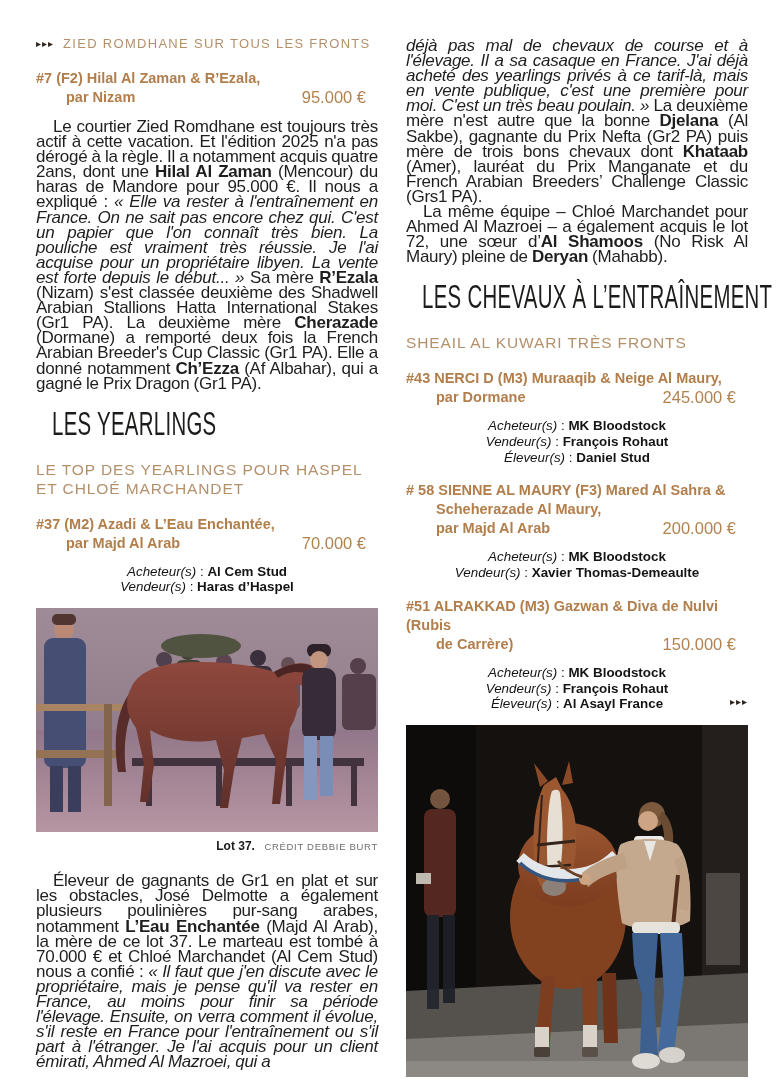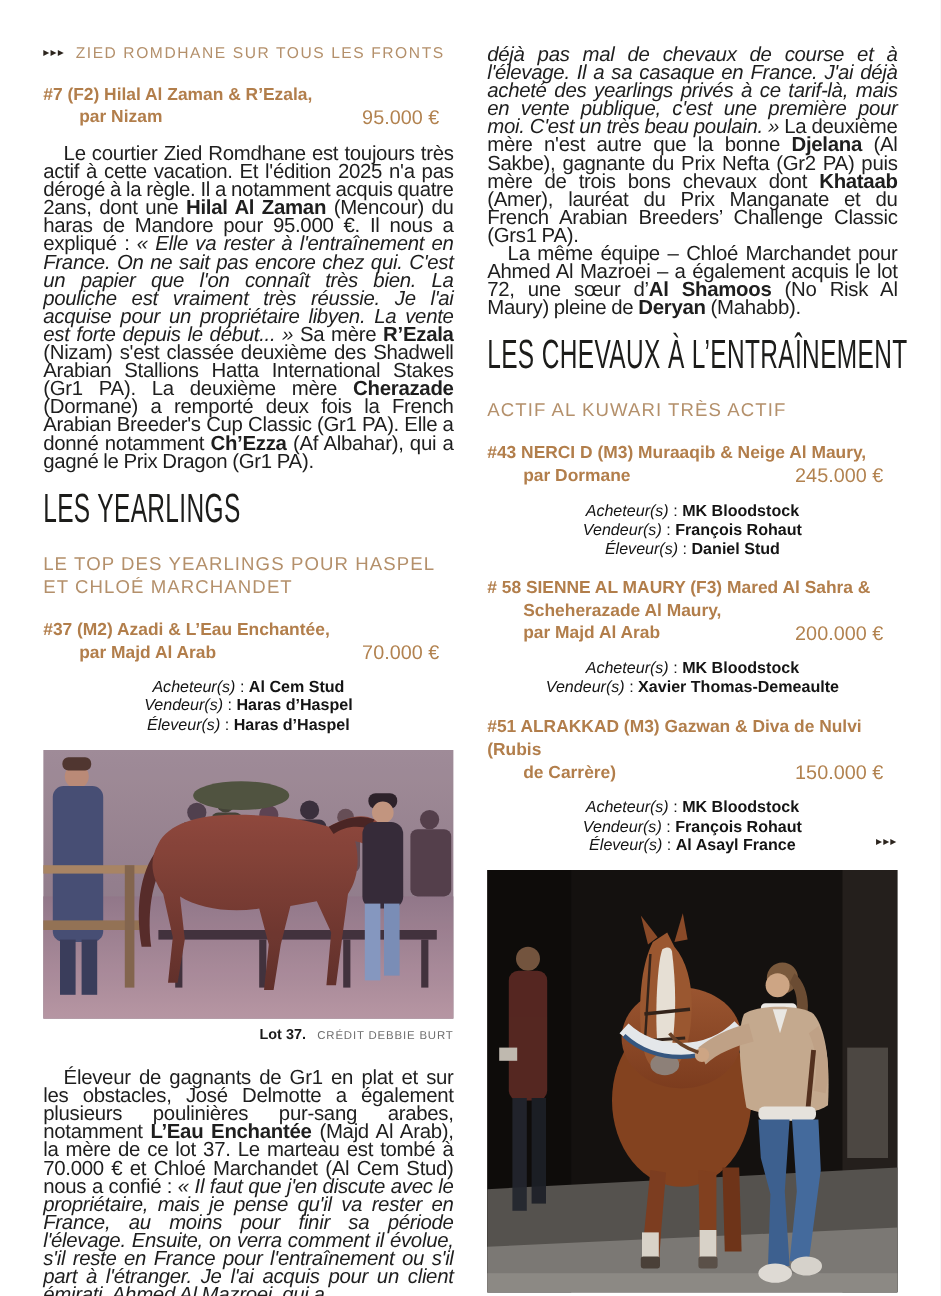--- a/index.html
+++ b/index.html
@@ -24,21 +24,21 @@
 
   
   .body{margin:12px 0 0;font-size:17px;line-height:15.1px;text-align:justify;letter-spacing:-0.25px;word-spacing:-0.4px;hyphens:auto;-webkit-hyphens:auto;}
   .body.indent{text-indent:17px;}
   .body.cont{margin-top:0;}
   .body.mt-lg{margin-top:20px;}
   .seg-b{font-weight:700;}
   .seg-i{font-style:italic;}
 
   
-  h1.display{margin:16px 0 0;height:33px;line-height:33px;font-weight:400;color:#1c1c1a;overflow:visible;}
+  h1.display{margin:16px 16px 0;height:33px;line-height:33px;font-weight:400;color:#1c1c1a;overflow:visible;}
   .display-inner{display:inline-block;font-size:34px;transform:scaleX(0.60);transform-origin:0 60%;white-space:nowrap;letter-spacing:0.5px;}
 
   
   h2.subhead{margin:20px 0 0;font-weight:400;color:#b4906b;font-size:15.5px;line-height:19.5px;letter-spacing:0.9px;}
 
   
   figure{margin:13px 0 0;}
   svg.photo{display:block;width:342px;height:auto;}
   figcaption.caption{text-align:right;margin-top:6px;line-height:13px;}
   .cap-lot{font-weight:700;font-size:12px;color:#1a1a1a;}
@@ -72,21 +72,20 @@
 
     <div class="lot">
       <div class="lot-head">
         <div>#37 (M2) Azadi &amp; L’Eau Enchantée,</div>
         <div class="lot-indent">par Majd Al Arab</div>
         <div class="lot-price">70.000 €</div>
       </div>
       <div class="lot-details">
         <div><span class="seg-i">Acheteur(s)</span><span> : </span><span class="seg-b">Al Cem Stud</span></div>
         <div><span class="seg-i">Vendeur(s)</span><span> : </span><span class="seg-b">Haras d’Haspel</span></div>
-        <div><span class="seg-i">Éleveur(s)</span><span> : </span><span class="seg-b">Haras d’Haspel</span></div>
       </div>
     </div>
 
     <figure>
       <svg class="photo" viewBox="0 0 342 224" xmlns="http://www.w3.org/2000/svg">
         <defs>
           <linearGradient id="wallL" x1="0" y1="0" x2="0" y2="1">
             <stop offset="0" stop-color="#9c8f97"></stop>
               <stop offset="1" stop-color="#82737f"></stop>
           </linearGradient>
@@ -158,21 +157,21 @@
     <p class="body indent mt-lg"><span>Éleveur de gagnants de Gr1 en plat et sur les obstacles, José Delmotte a également plusieurs poulinières pur-sang arabes, notamment </span><span class="seg-b">L’Eau Enchantée</span><span> (Majd Al Arab), la mère de ce lot 37. Le marteau est tombé à 70.000 € et Chloé Marchandet (Al Cem Stud) nous a confié : </span><span class="seg-i">« Il faut que j'en discute avec le propriétaire, mais je pense qu'il va rester en France, au moins pour finir sa période l'élevage. Ensuite, on verra comment il évolue, s'il reste en France pour l'entraînement ou s'il part à l'étranger. Je l'ai acquis pour un client émirati, Ahmed Al Mazroei, qui a</span></p>
   </div>
 
   <div class="col">
 
     <p class="body cont" style="margin-top:2px"><span class="seg-i">déjà pas mal de chevaux de course et à l'élevage. Il a sa casaque en France. J'ai déjà acheté des yearlings privés à ce tarif-là, mais en vente publique, c'est une première pour moi. C'est un très beau poulain. »</span><span> La deuxième mère n'est autre que la bonne </span><span class="seg-b">Djelana</span><span> (Al Sakbe), gagnante du Prix Nefta (Gr2 PA) puis mère de trois bons chevaux dont </span><span class="seg-b">Khataab</span><span> (Amer), lauréat du Prix Manganate et du French Arabian Breeders’ Challenge Classic (Grs1 PA).</span></p>
     <p class="body indent cont"><span>La même équipe – Chloé Marchandet pour Ahmed Al Mazroei – a également acquis le lot 72, une sœur d’</span><span class="seg-b">Al Shamoos</span><span> (No Risk Al Maury) pleine de </span><span class="seg-b">Deryan</span><span> (Mahabb).</span></p>
 
     <h1 class="display"><span class="display-inner">LES CHEVAUX À L’ENTRAÎNEMENT</span></h1>
 
-    <h2 class="subhead">ACTIF AL KUWARI TRÈS ACTIF</h2>
+    <h2 class="subhead">SHEAIL AL KUWARI TRÈS FRONTS</h2>
 
     <div class="lot">
       <div class="lot-head">
         <div>#43 NERCI D (M3) Muraaqib &amp; Neige Al Maury,</div>
         <div class="lot-indent">par Dormane</div>
         <div class="lot-price">245.000 €</div>
       </div>
       <div class="lot-details">
         <div><span class="seg-i">Acheteur(s)</span><span> : </span><span class="seg-b">MK Bloodstock</span></div>
         <div><span class="seg-i">Vendeur(s)</span><span> : </span><span class="seg-b">François Rohaut</span></div>

